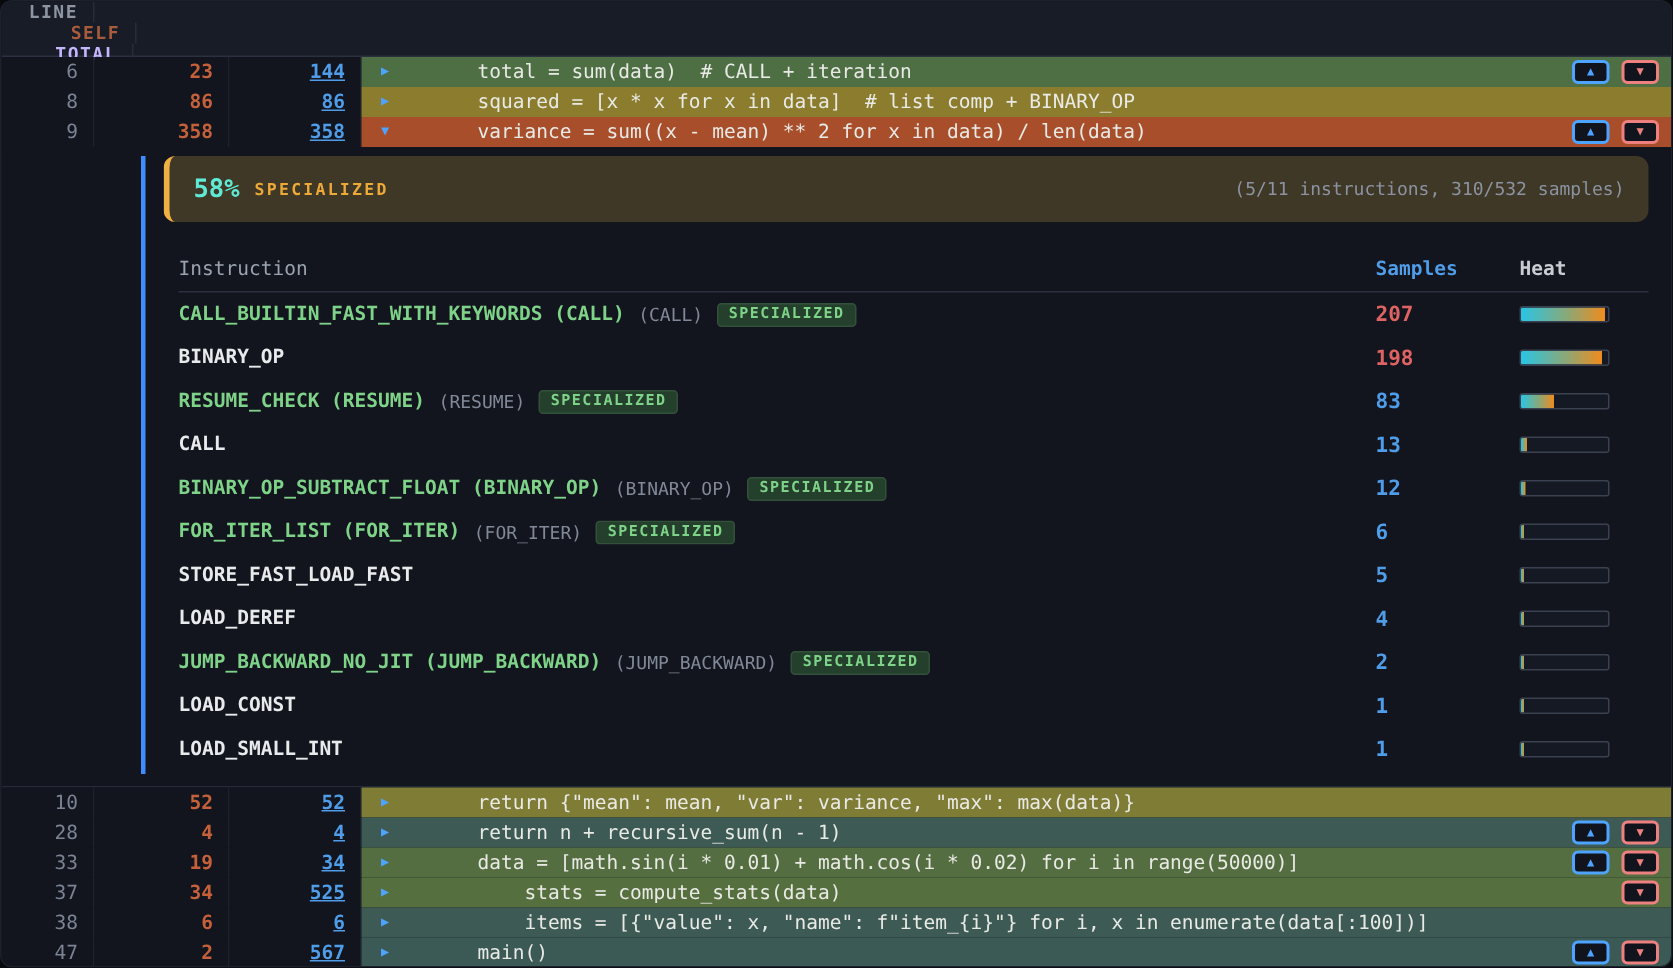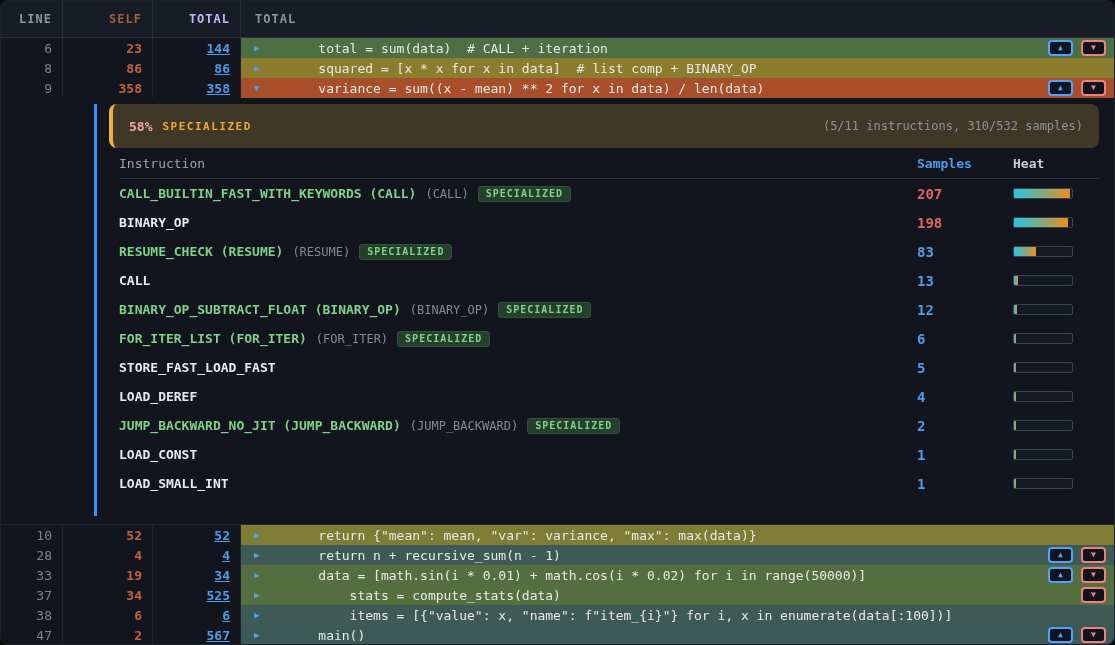--- a/index.html
+++ b/index.html
@@ -1,21 +1,21 @@
 <!DOCTYPE html>
 <html><head>
 <meta charset="utf-8">
 <style>
   html,body{margin:0;padding:0;background:#07090d;}
   body{width:1115px;height:645px;overflow:hidden;font-family:"DejaVu Sans Mono",monospace;}
   .app{position:relative;width:1113px;height:643px;background:#12151d;border:1px solid #1c212c;border-radius:8px;overflow:hidden;}
 
   
   .thead{display:flex;height:36px;background:#171c27;border-bottom:1px solid #2a3040;align-items:stretch;
-         font-size:12px;font-weight:bold;letter-spacing:1px;}
+         font-size:12px;font-weight:bold;letter-spacing:1px;flex-direction:column;}
   .hcell{display:flex;align-items:center;justify-content:flex-end;padding-right:10px;border-right:1px solid #262c3a;box-sizing:border-box;}
   .h-line{width:62px;color:#8d95a3;}
   .h-self{width:90px;color:#a85c3d;}
   .h-total{width:88px;color:#c4b5fd;}
   .h-code{flex:1;justify-content:flex-start;padding-left:14px;color:#8d95a3;border-right:none;}
 
   
   .crow{display:flex;height:20px;align-items:stretch;}
   .ccell{display:flex;align-items:center;justify-content:flex-end;padding-right:10px;font-size:13px;
          border-right:1px solid #1d222e;box-sizing:border-box;background:#12151d;}
@@ -29,25 +29,25 @@
   .mbtn{width:21px;height:12px;border-radius:4px;background:#11141c;display:flex;align-items:center;justify-content:center;
         font-size:8px;line-height:1;cursor:pointer;flex:none;}
   .mbtn.up{border:2px solid #4da3ff;color:#4da3ff;}
   .mbtn.down{border:2px solid #ee8080;color:#ee8080;}
 
   
   .panel{box-sizing:border-box;height:427px;padding:2px 15px 12px 93px;border-bottom:1px solid #242a38;}
   .panel-inner{border-left:3px solid #3f8cff;padding-left:12px;height:100%;box-sizing:border-box;}
   .banner{height:44px;background:#3f3827;border-left:4px solid #f0b144;border-radius:8px;display:flex;
           align-items:center;padding:0 16px;box-sizing:border-box;margin-top:4px;}
-  .b-pct{font-size:13px;font-weight:bold;color:#fca5a5;}
+  .b-pct{font-size:17px;font-weight:bold;color:#5eead4;}
   .b-label{font-size:11px;font-weight:bold;color:#eda938;letter-spacing:1.5px;margin-left:10px;}
   .b-meta{margin-left:auto;font-size:12px;color:#8b93a1;}
 
-  .itable{margin-top:0;padding-left:10px;}
+  .itable{margin-top:16px;padding-left:10px;}
   .ihead{display:flex;align-items:center;height:30px;border-bottom:1px solid #2a3040;font-size:13px;font-weight:bold;}
   .ih-name{flex:1;color:#9aa3b0;font-weight:normal;}
   .ih-samples{width:80px;color:#4f9ce8;}
   .ih-heat{width:60px;margin-left:16px;margin-right:26px;color:#c8cdd3;flex:none;}
 
   .irow{display:flex;align-items:center;height:29px;font-size:13px;}
   .in-name{flex:1;display:flex;align-items:center;gap:9px;white-space:nowrap;overflow:hidden;}
   .in-primary{font-weight:bold;color:#e8eaec;text-align:center;}
   .in-primary.spec{color:#7ed389;}
   .in-base{color:#818999;font-size:12px;}

